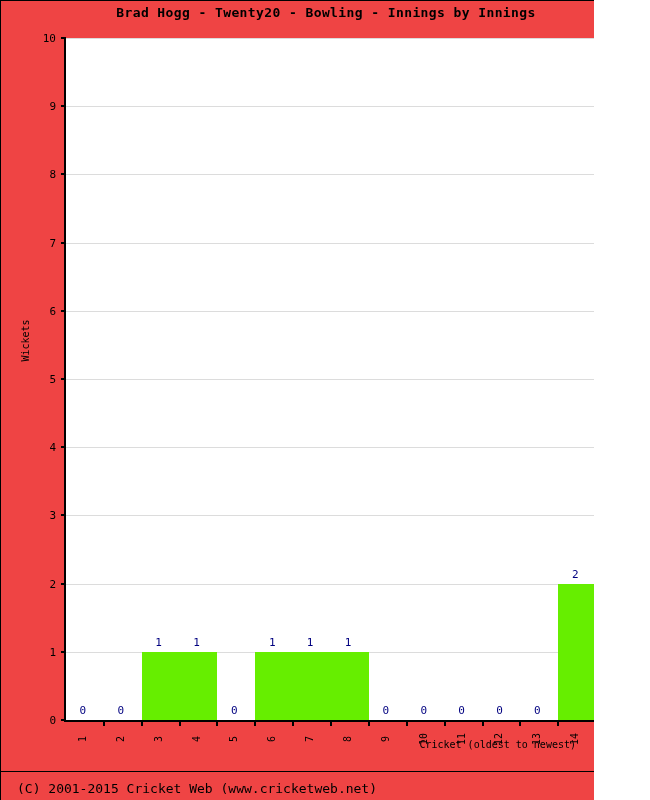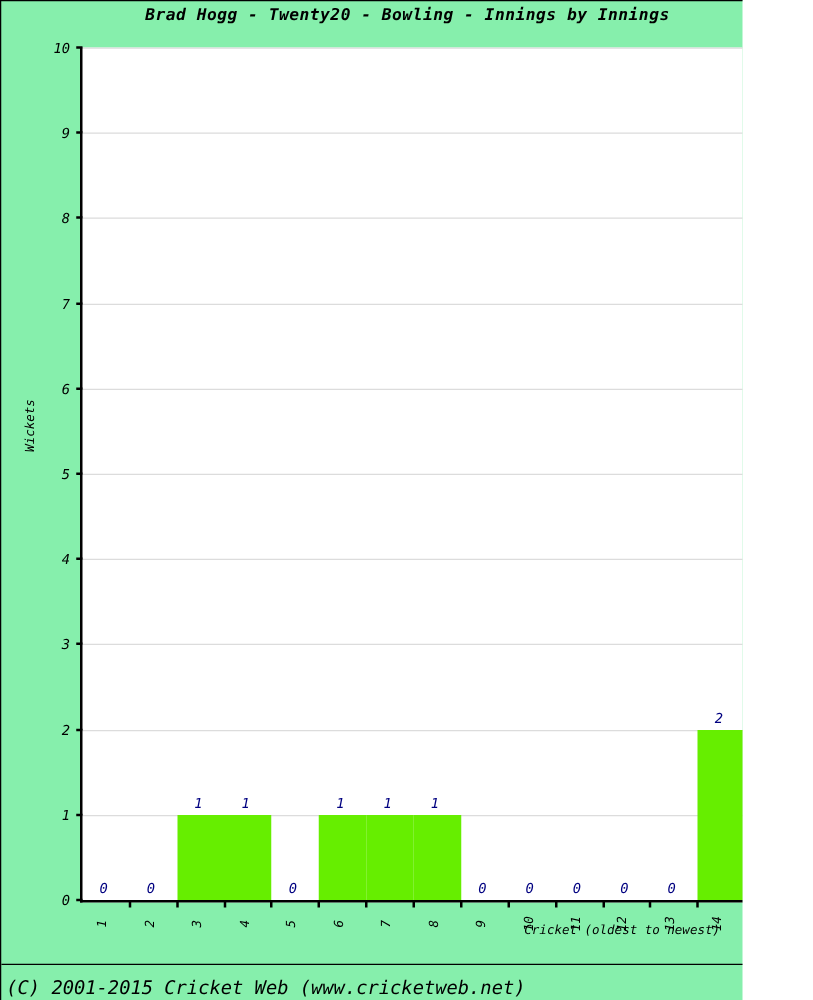--- a/index.html
+++ b/index.html
@@ -8,26 +8,25 @@
     background: #ffffff;
   }
   body {
     font-family: "DejaVu Sans Mono", "Liberation Mono", monospace;
   }
 
   #chart-root {
     position: relative;
     width: 594px;
     height: 800px;
-    background: #86efac;
+    background: #ef4444;
     border-left: 1px solid #000000;
     border-top: 1px solid #000000;
     box-sizing: border-box;
     overflow: hidden;
-    font-style: italic;
   }
 
   
   #chart-title {
     position: absolute;
     left: 0;
     top: 4px;
     width: 650px;
     text-align: center;
     font-size: 13px;
@@ -139,23 +138,23 @@
     position: absolute;
     left: 0;
     top: 770px;
     width: 650px;
     height: 1px;
     background: #000000;
   }
 
   #footer-text {
     position: absolute;
-    left: 4px;
+    left: 16px;
     top: 780px;
-    font-size: 15px;
+    font-size: 13px;
     color: #000000;
     white-space: nowrap;
   }
 </style>
 </head>
 <body>
 
 <div id="chart-root">
 
   <div id="chart-title">Brad Hogg - Twenty20 - Bowling - Innings by Innings</div>

